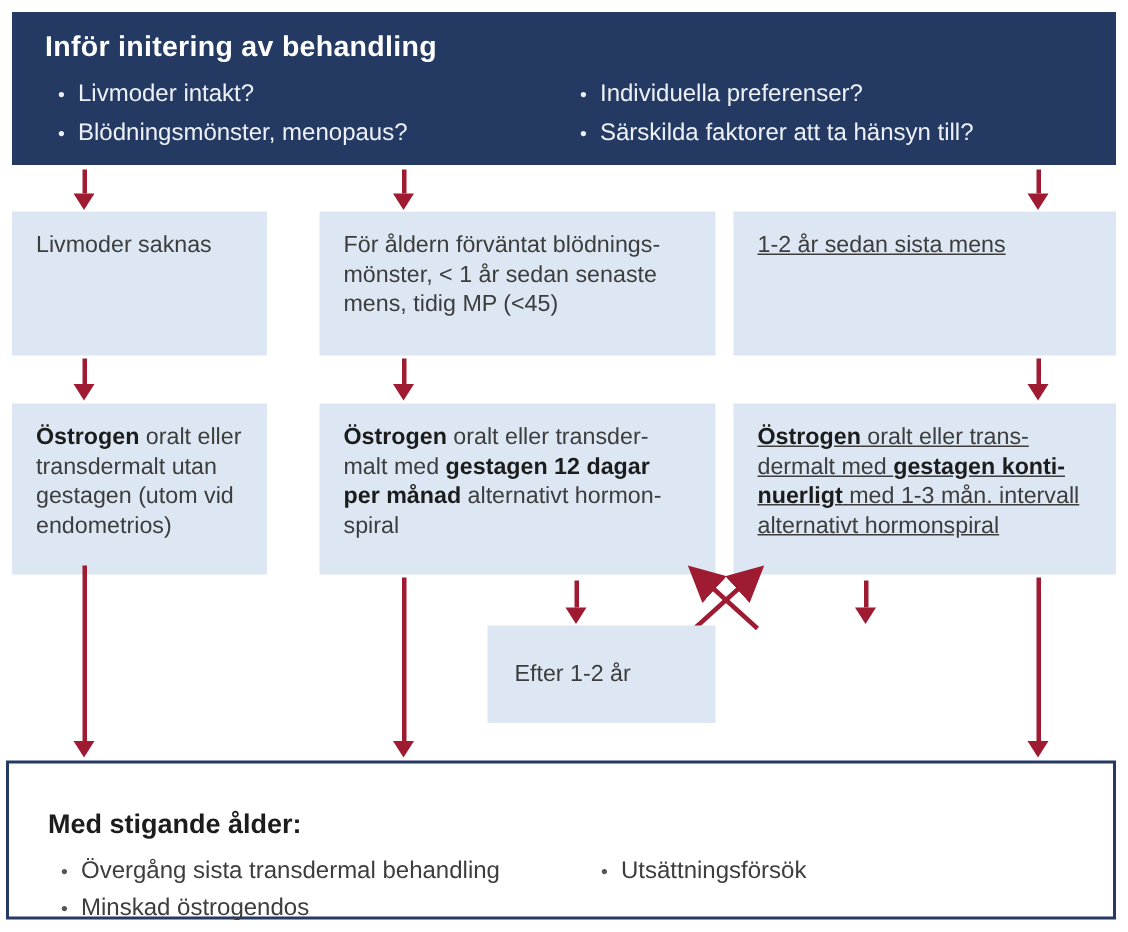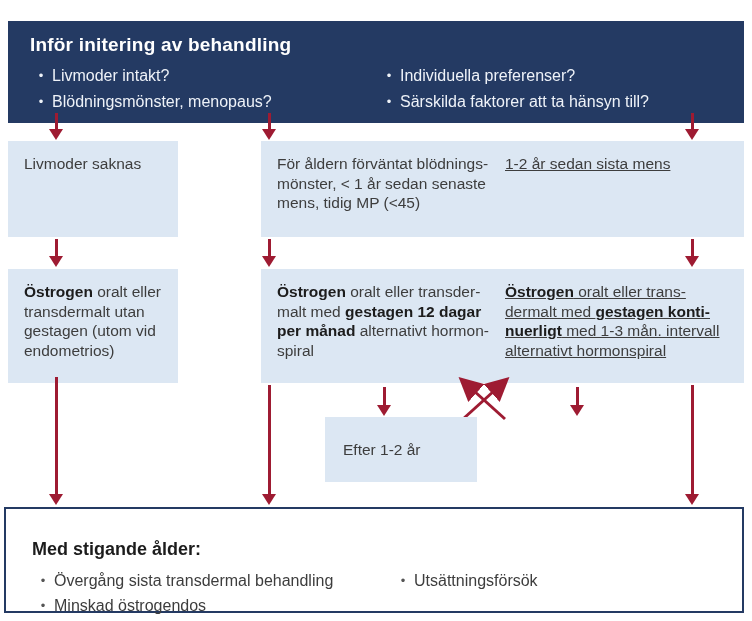--- a/index.html
+++ b/index.html
@@ -5,36 +5,36 @@
   :root{
     --navy:#243a63; --lightblue:#dce7f3; --red:#9e1b32;
     --text:#3d3d3d; --boldtext:#1c1c1c; --white:#ffffff;
   }
   *{box-sizing:border-box; margin:0; padding:0;}
   body{background:#ffffff; font-family:"Liberation Sans", sans-serif;}
   #canvas{position:relative; width:752px; height:621px; background:#ffffff; overflow:hidden;}
 
   
   .hdr{position:absolute; left:8px; top:8px; width:736px; height:102px;
-       background:var(--navy); color:var(--white); padding:13px 22px;margin-top:13px;}
+       background:var(--navy); color:var(--white); padding:13px 22px;}
   .hdr-title{font-size:19px; font-weight:bold; letter-spacing:.2px; margin-bottom:7px;}
   .hdr-cols{display:flex;}
   .hdr-col{list-style:none;}
   .hdr-col.left{width:348px;}
   .hdr-li{display:flex; font-size:16px; line-height:26px; color:#eef2f8;}
   .bullet{width:22px; text-align:center; flex:0 0 22px; font-size:13px;}
 
   
   .box{position:absolute; background:var(--lightblue); color:var(--text);
        font-size:15.5px; line-height:19.5px; padding:13px 16px;}
   .box b{color:var(--boldtext);}
   .b-r1{top:141px; height:96px;}
   .b-r2{top:269px; height:114px;}
   .col1{left:8px; width:170px;}
-  .col2{left:213px; width:264px;margin-left:48px;}
+  .col2{left:213px; width:264px;}
   .col3{left:489px; width:255px;text-decoration:underline;}
   .smallbox{position:absolute; top:417px; height:65px; background:var(--lightblue);
        color:var(--text); font-size:15.5px; line-height:19.5px;
        display:flex; align-items:center; padding:0 18px;}
   .sb1{left:325px; width:152px;}
   .sb2{left:488px; width:172px;}
 
   
   .arrow-down{position:absolute; width:3px; background:var(--red);}
   .arrow-down::after{content:""; position:absolute; left:-5.5px; bottom:-11px;

